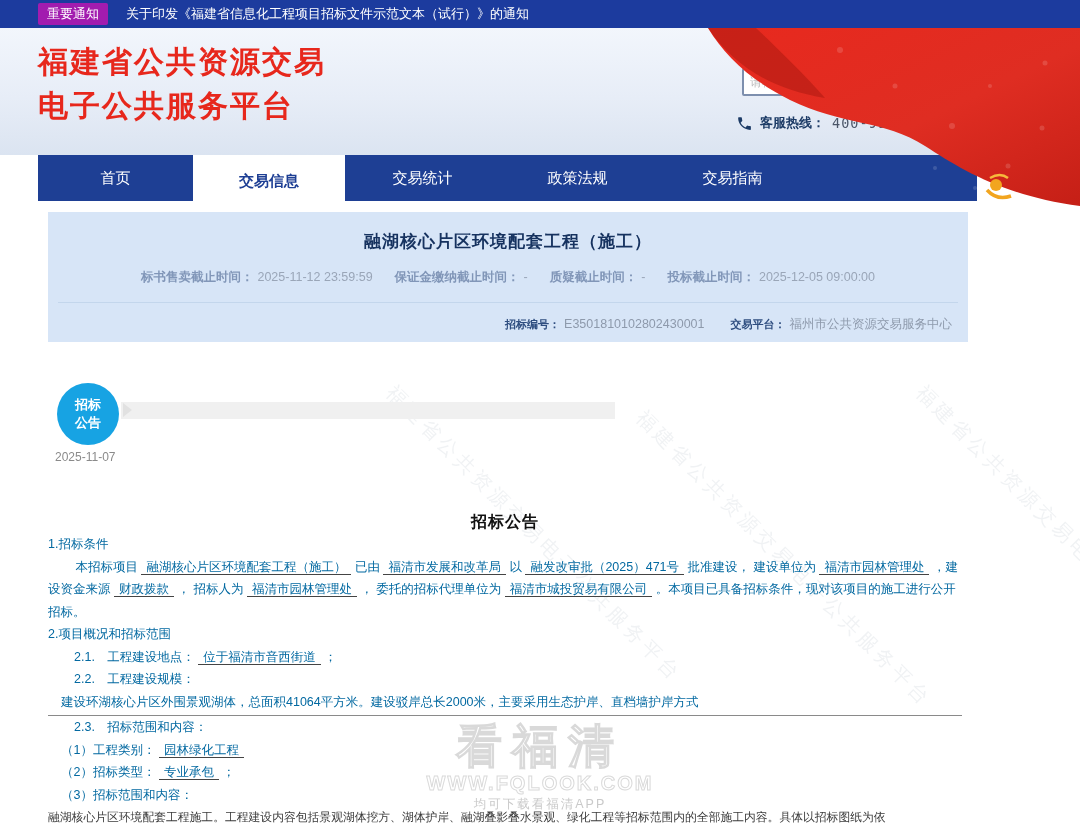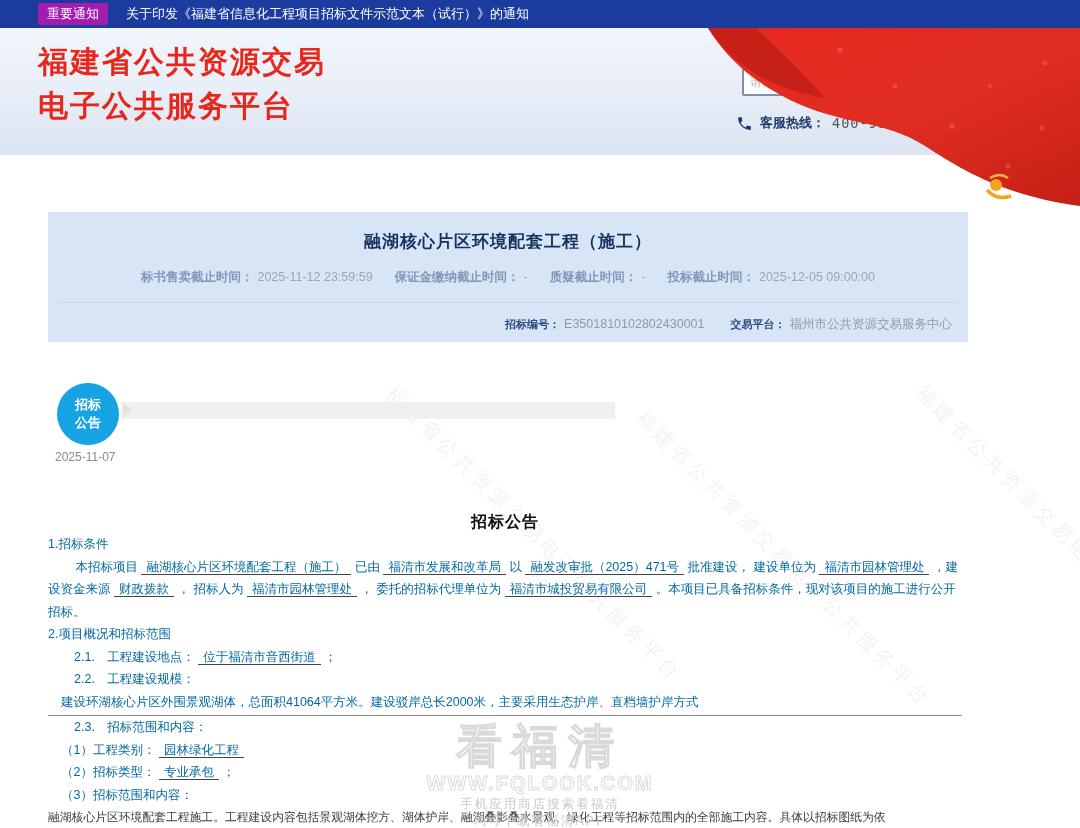--- a/index.html
+++ b/index.html
@@ -111,20 +111,27 @@
         <circle cx="355" cy="35" r="2.5"></circle>
         <circle cx="285" cy="160" r="2"></circle>
     </g>
     <g>
       <circle cx="306" cy="157" r="6" fill="#f2a51f"></circle>
       <path d="M297,162 q10,11 24,6" stroke="#f2a51f" stroke-width="3.5" fill="none"></path>
       <path d="M300,150 q10,-6 18,0" stroke="#f6b93c" stroke-width="2.5" fill="none"></path>
     </g>
   </svg>
 
+  <div class="navbar">
+    <div class="tab">首页</div>
+    <div class="tab t2 active">交易信息</div>
+    <div class="tab">交易统计</div>
+    <div class="tab">政策法规</div>
+    <div class="tab">交易指南</div>
+  </div>
 
   <div class="panel">
     <div class="proj-title">融湖核心片区环境配套工程（施工）</div>
     <div class="deadlines">
       <span>
         <span class="dl-label">标书售卖截止时间：</span><span class="dl-value">2025-11-12 23:59:59</span>
       </span>
       <span>
         <span class="dl-label">保证金缴纳截止时间：</span><span class="dl-value">-</span>
       </span>
@@ -170,17 +177,16 @@
         <div class="blk item"><span>（1）工程类别： </span><span class="uv">园林绿化工程</span></div>
         <div class="blk item"><span>（2）招标类型： </span><span class="uv">专业承包</span><span> ；</span></div>
         <div class="blk item"><span>（3）招标范围和内容：</span></div>
         <div class="blk final ublock"><span>融湖核心片区环境配套工程施工。工程建设内容包括景观湖体挖方、湖体护岸、融湖叠影叠水景观、绿化工程等招标范围内的全部施工内容。具体以招标图纸为依</span></div>
       </div>
   </div>
 
   <div class="wm-center">
     <div class="wm-title">看福清</div>
     <div class="wm-url">WWW.FQLOOK.COM</div>
-    <div class="wm-sub">手机应用商店搜索看福清</div>
     <div class="wm-sub">均可下载看福清APP</div>
   </div>
 
 </div>
 
 </body></html>

